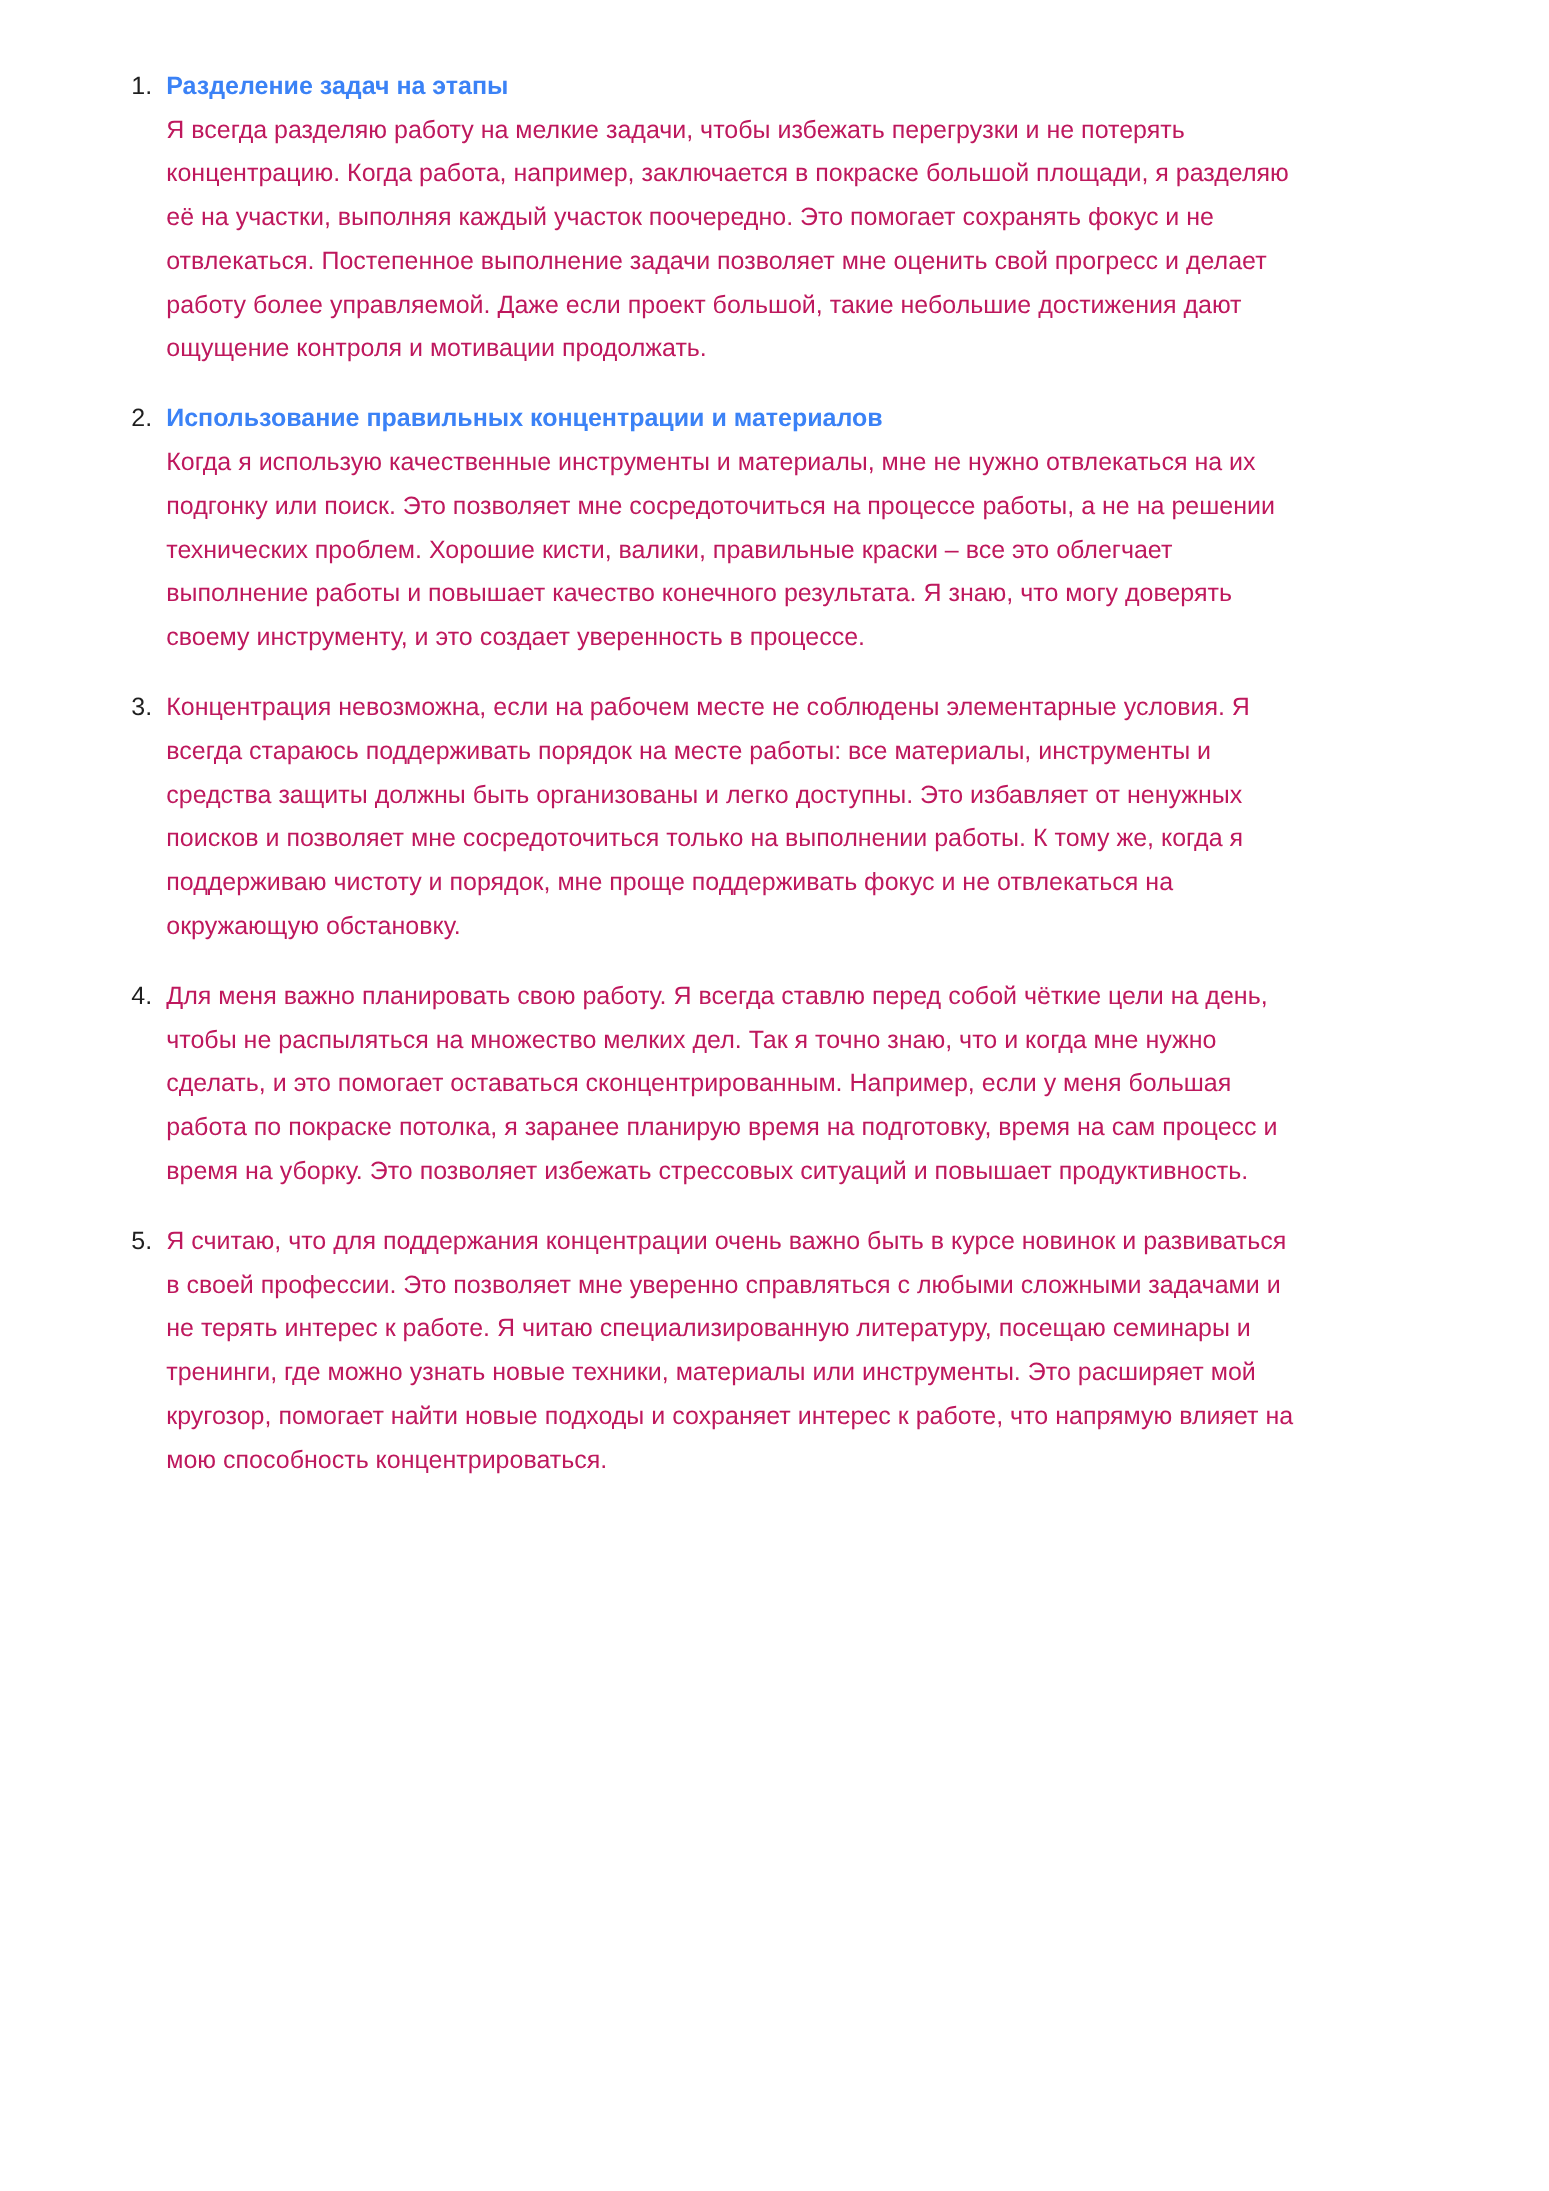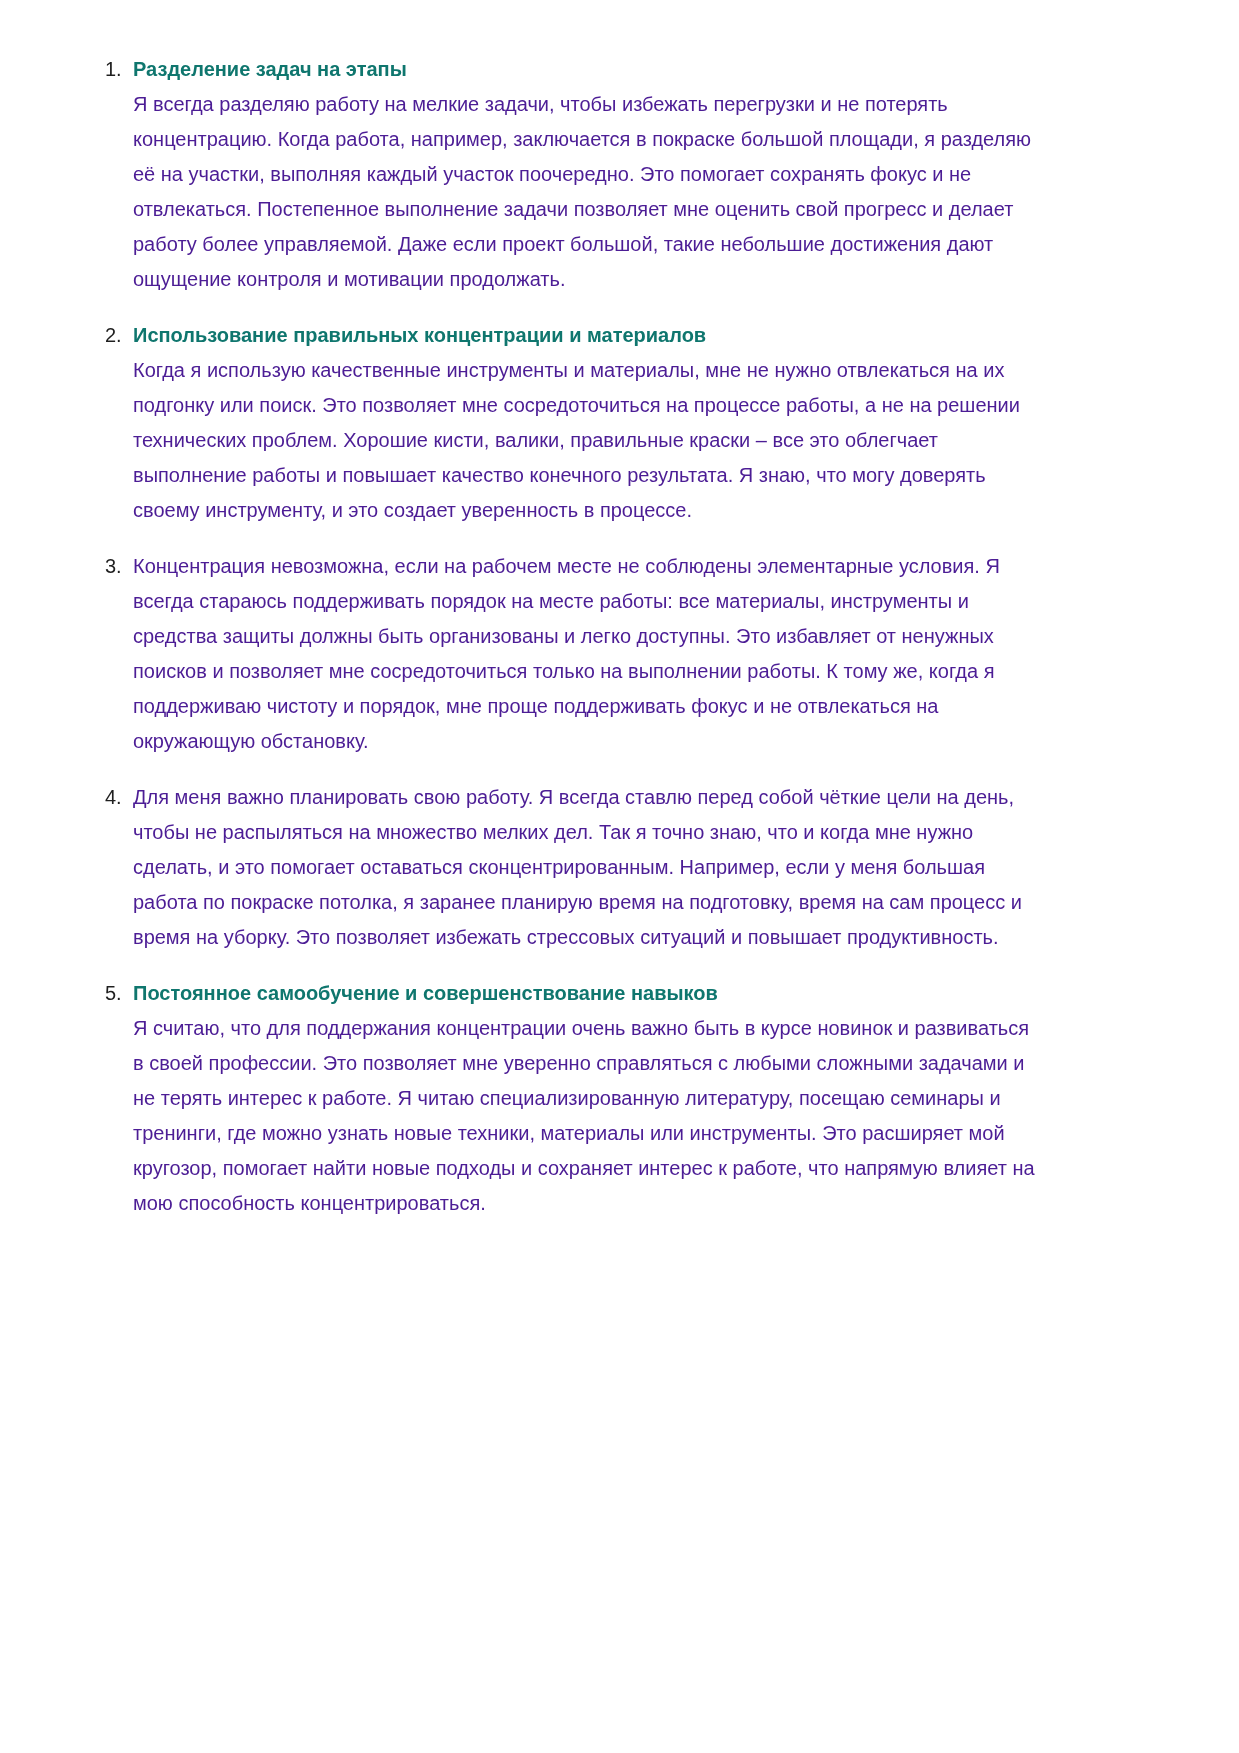--- a/index.html
+++ b/index.html
@@ -40,27 +40,27 @@
     position: absolute;
     left: 0;
     top: 0;
     font-weight: 400;
     color: #1f1f1f;
   }
 
   .item-title {
     display: block;
     font-weight: 700;
-    color: #0f766e;
+    color: #3b82f6;
   }
 
   .item-body {
     display: block;
     font-weight: 400;
-    color: #4c1d95;
+    color: #be185d;
     text-align: left;
   }
 </style>
 </head>
 <body>
 
 <div class="page">
   <div class="content">
 
     <div class="list-item">
@@ -80,18 +80,17 @@
       <span class="item-body">Концентрация невозможна, если на рабочем месте не соблюдены элементарные условия. Я всегда стараюсь поддерживать порядок на месте работы: все материалы, инструменты и средства защиты должны быть организованы и легко доступны. Это избавляет от ненужных поисков и позволяет мне сосредоточиться только на выполнении работы. К тому же, когда я поддерживаю чистоту и порядок, мне проще поддерживать фокус и не отвлекаться на окружающую обстановку.</span>
     </div>
 
     <div class="list-item">
       <span class="item-number">4.</span>
       <span class="item-body">Для меня важно планировать свою работу. Я всегда ставлю перед собой чёткие цели на день, чтобы не распыляться на множество мелких дел. Так я точно знаю, что и когда мне нужно сделать, и это помогает оставаться сконцентрированным. Например, если у меня большая работа по покраске потолка, я заранее планирую время на подготовку, время на сам процесс и время на уборку. Это позволяет избежать стрессовых ситуаций и повышает продуктивность.</span>
     </div>
 
     <div class="list-item">
       <span class="item-number">5.</span>
-      <span class="item-title">Постоянное самообучение и совершенствование навыков</span>
       <span class="item-body">Я считаю, что для поддержания концентрации очень важно быть в курсе новинок и развиваться в своей профессии. Это позволяет мне уверенно справляться с любыми сложными задачами и не терять интерес к работе. Я читаю специализированную литературу, посещаю семинары и тренинги, где можно узнать новые техники, материалы или инструменты. Это расширяет мой кругозор, помогает найти новые подходы и сохраняет интерес к работе, что напрямую влияет на мою способность концентрироваться.</span>
     </div>
 
   </div>
 </div>
 
 </body></html>

